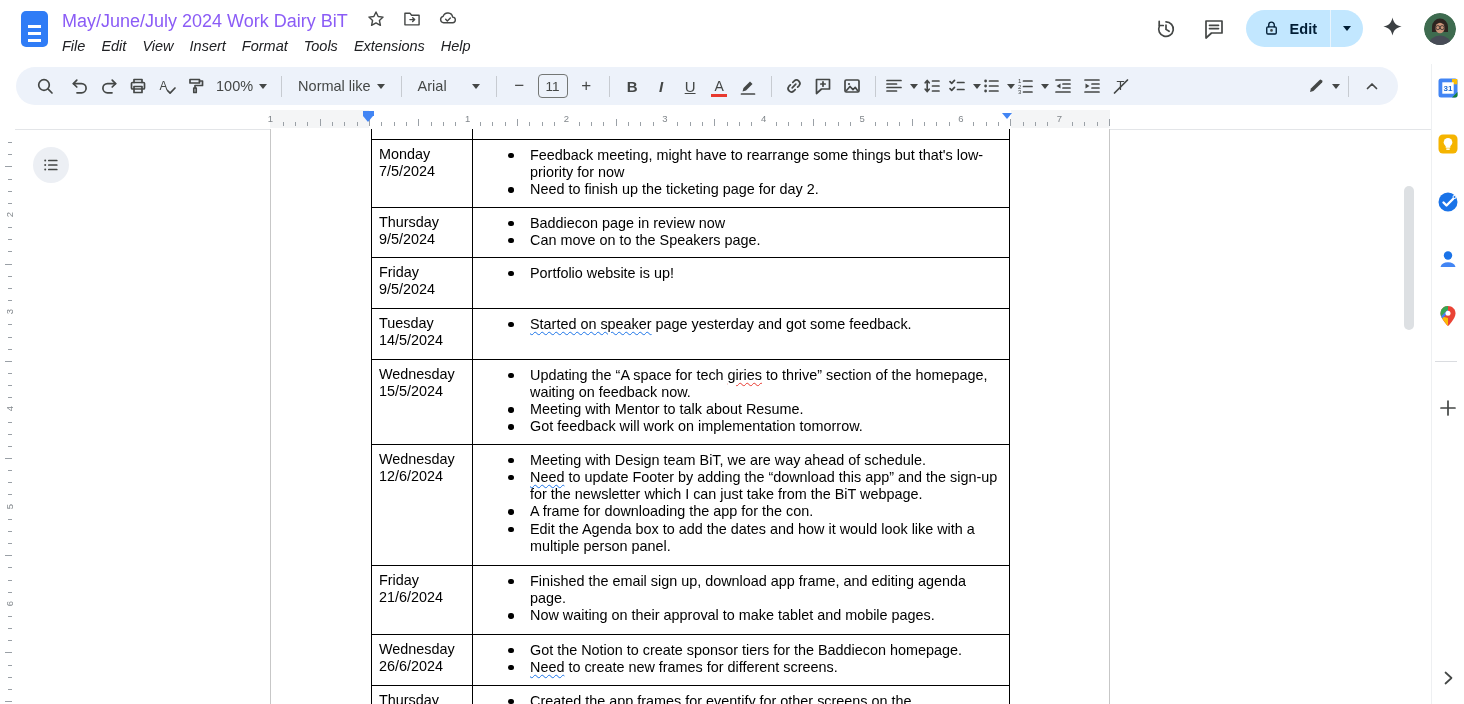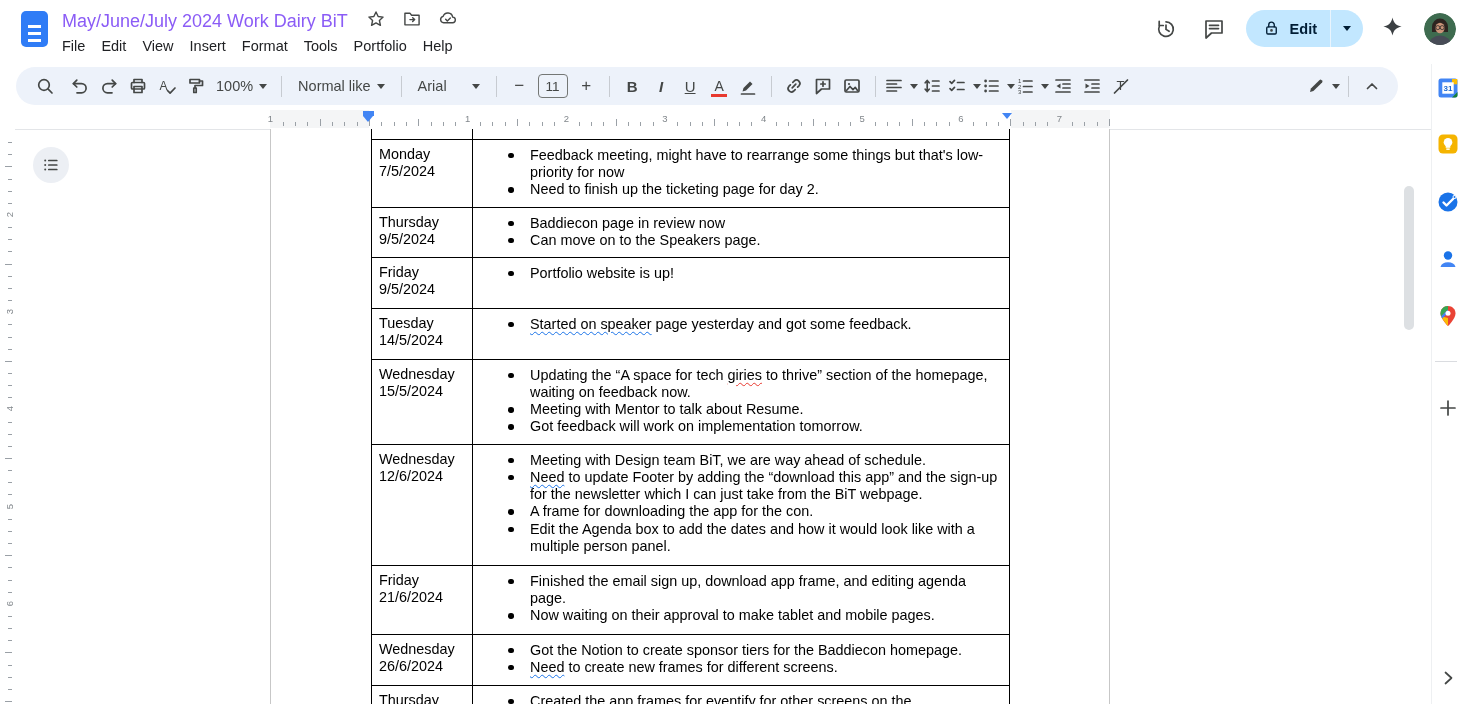--- a/index.html
+++ b/index.html
@@ -15,21 +15,21 @@
   
   .titlebar{position:absolute;top:0;left:0;right:0;height:64px;background:#fff;}
   .docs-logo{position:absolute;left:21px;top:11px;width:27px;height:36px;background:#2f7cf6;border-radius:5px;}
   .docs-logo .bars{position:absolute;left:7px;top:14px;width:13px;height:17px;
     background:repeating-linear-gradient(to bottom,#fff 0 2.6px,transparent 2.6px 7px);}
   .title-area{position:absolute;left:62px;top:8px;}
   .title-row{display:flex;align-items:center;height:26px;}
   .doc-title{font-size:18px;color:#8b5cf6;white-space:nowrap;}
   .t-icons{display:flex;gap:16px;margin-left:18px;align-items:center;}
   .menubar{display:flex;margin-left:-8px;margin-top:3px;}
-  .menu-item{padding:1px 8px;font-size:14.5px;color:#202124;border-radius:6px;cursor:default;}
+  .menu-item{padding:1px 8px;font-size:14.5px;color:#202124;border-radius:6px;cursor:default;font-style:italic;}
   .header-right{position:absolute;right:8px;top:10px;display:flex;align-items:center;}
   .hd-btn{width:28px;height:28px;display:flex;align-items:center;justify-content:center;}
   .share-btn{height:37px;border-radius:19px;background:#c2e7ff;display:flex;align-items:center;
     padding:0 0 0 16px;color:#001d35;font-size:14.5px;font-weight:bold;margin-left:18px;}
   .share-btn svg path,.share-btn svg rect{stroke:#001d35;}
   .share-label{margin-left:9px;}
   .share-sep{width:1px;height:37px;background:#e9f4fd;margin-left:13px;}
   .share-caret-zone{width:32px;height:37px;display:flex;align-items:center;justify-content:center;}
   .caret{width:0;height:0;border-left:4.5px solid transparent;border-right:4.5px solid transparent;
     border-top:5px solid #444746;display:inline-block;}
@@ -121,21 +121,21 @@
               </svg></span>
         </span>
       </div>
       <nav class="menubar">
         <span class="menu-item">File</span>
         <span class="menu-item">Edit</span>
         <span class="menu-item">View</span>
         <span class="menu-item">Insert</span>
         <span class="menu-item">Format</span>
         <span class="menu-item">Tools</span>
-        <span class="menu-item">Portfolio</span>
+        <span class="menu-item">Extensions</span>
         <span class="menu-item">Help</span>
       </nav>
     </div>
     <div class="header-right">
       <span class="hd-btn">
           <svg class="ic" width="24" height="24" viewBox="0 0 24 24">
             <path d="M12 4.8 a7.3 7.3 0 1 1 -6.6 4.2"></path>
             <path d="M5.2 4.4 v4.1 h4.1"></path>
             <path d="M12 8.2 v4.2 l3.1 1.9"></path>
           </svg>

